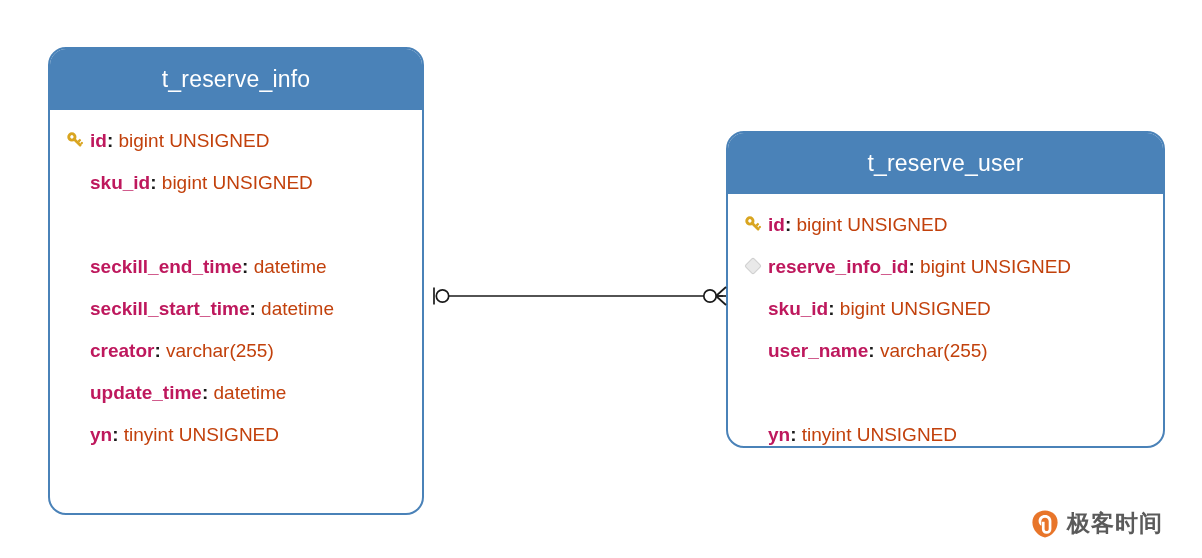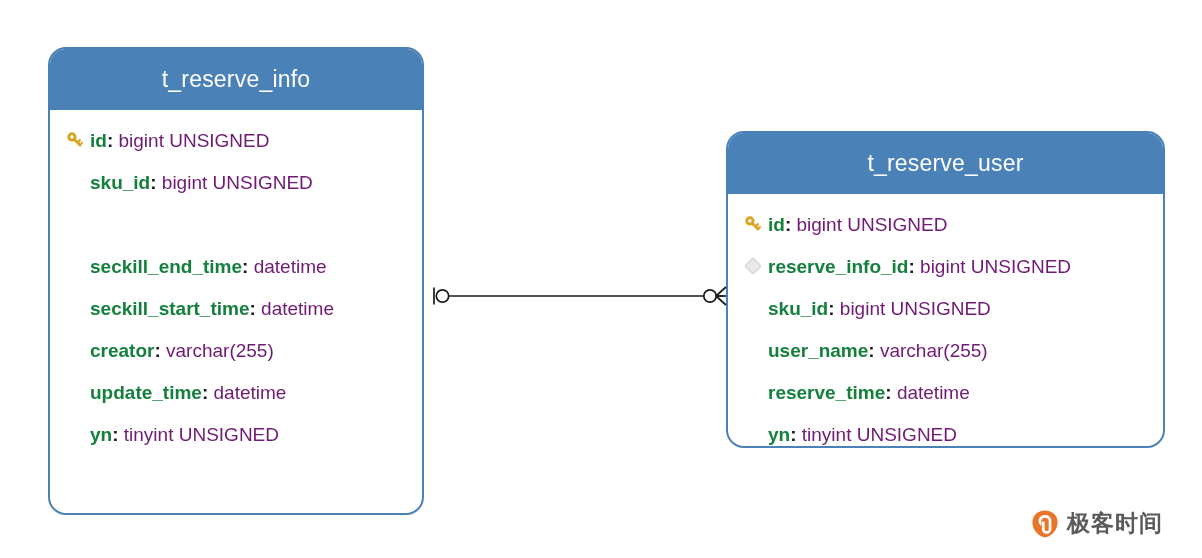--- a/index.html
+++ b/index.html
@@ -60,29 +60,29 @@
     display: flex;
     align-items: center;
     justify-content: center;
   }
   .field-text {
     font-size: 19px;
     line-height: 1;
   }
   .field-name {
     font-weight: bold;
-    color: #15803d;
+    color: #be185d;
     margin-top: 43px;
   }
   .field-sep {
     color: #1a1a1a;
     font-weight: bold;
   }
   .field-type {
-    color: #701a75;
+    color: #c2410c;
     font-weight: 400;
   }
 
   
   .connector {
     position: absolute;
     pointer-events: none;
   }
 
   
@@ -184,21 +184,20 @@
         <div class="field-row">
           <span class="field-icon"></span>
           <span class="field-text"><span class="field-name">sku_id</span><span class="field-sep">: </span><span class="field-type">bigint UNSIGNED</span></span>
         </div>
         <div class="field-row">
           <span class="field-icon"></span>
           <span class="field-text"><span class="field-name">user_name</span><span class="field-sep">: </span><span class="field-type">varchar(255)</span></span>
         </div>
         <div class="field-row">
           <span class="field-icon"></span>
-          <span class="field-text"><span class="field-name">reserve_time</span><span class="field-sep">: </span><span class="field-type">datetime</span></span>
         </div>
         <div class="field-row">
           <span class="field-icon"></span>
           <span class="field-text"><span class="field-name">yn</span><span class="field-sep">: </span><span class="field-type">tinyint UNSIGNED</span></span>
         </div>
       </div>
   </div>
 
   <svg class="connector" id="relationship-connector" xmlns="http://www.w3.org/2000/svg" width="334" height="44" viewBox="0 0 334 44" style="left: 414px; top: 274px;">
       <line x1="25" y1="22" x2="309" y2="22" stroke="#1a1a1a" stroke-width="1.7"></line>

